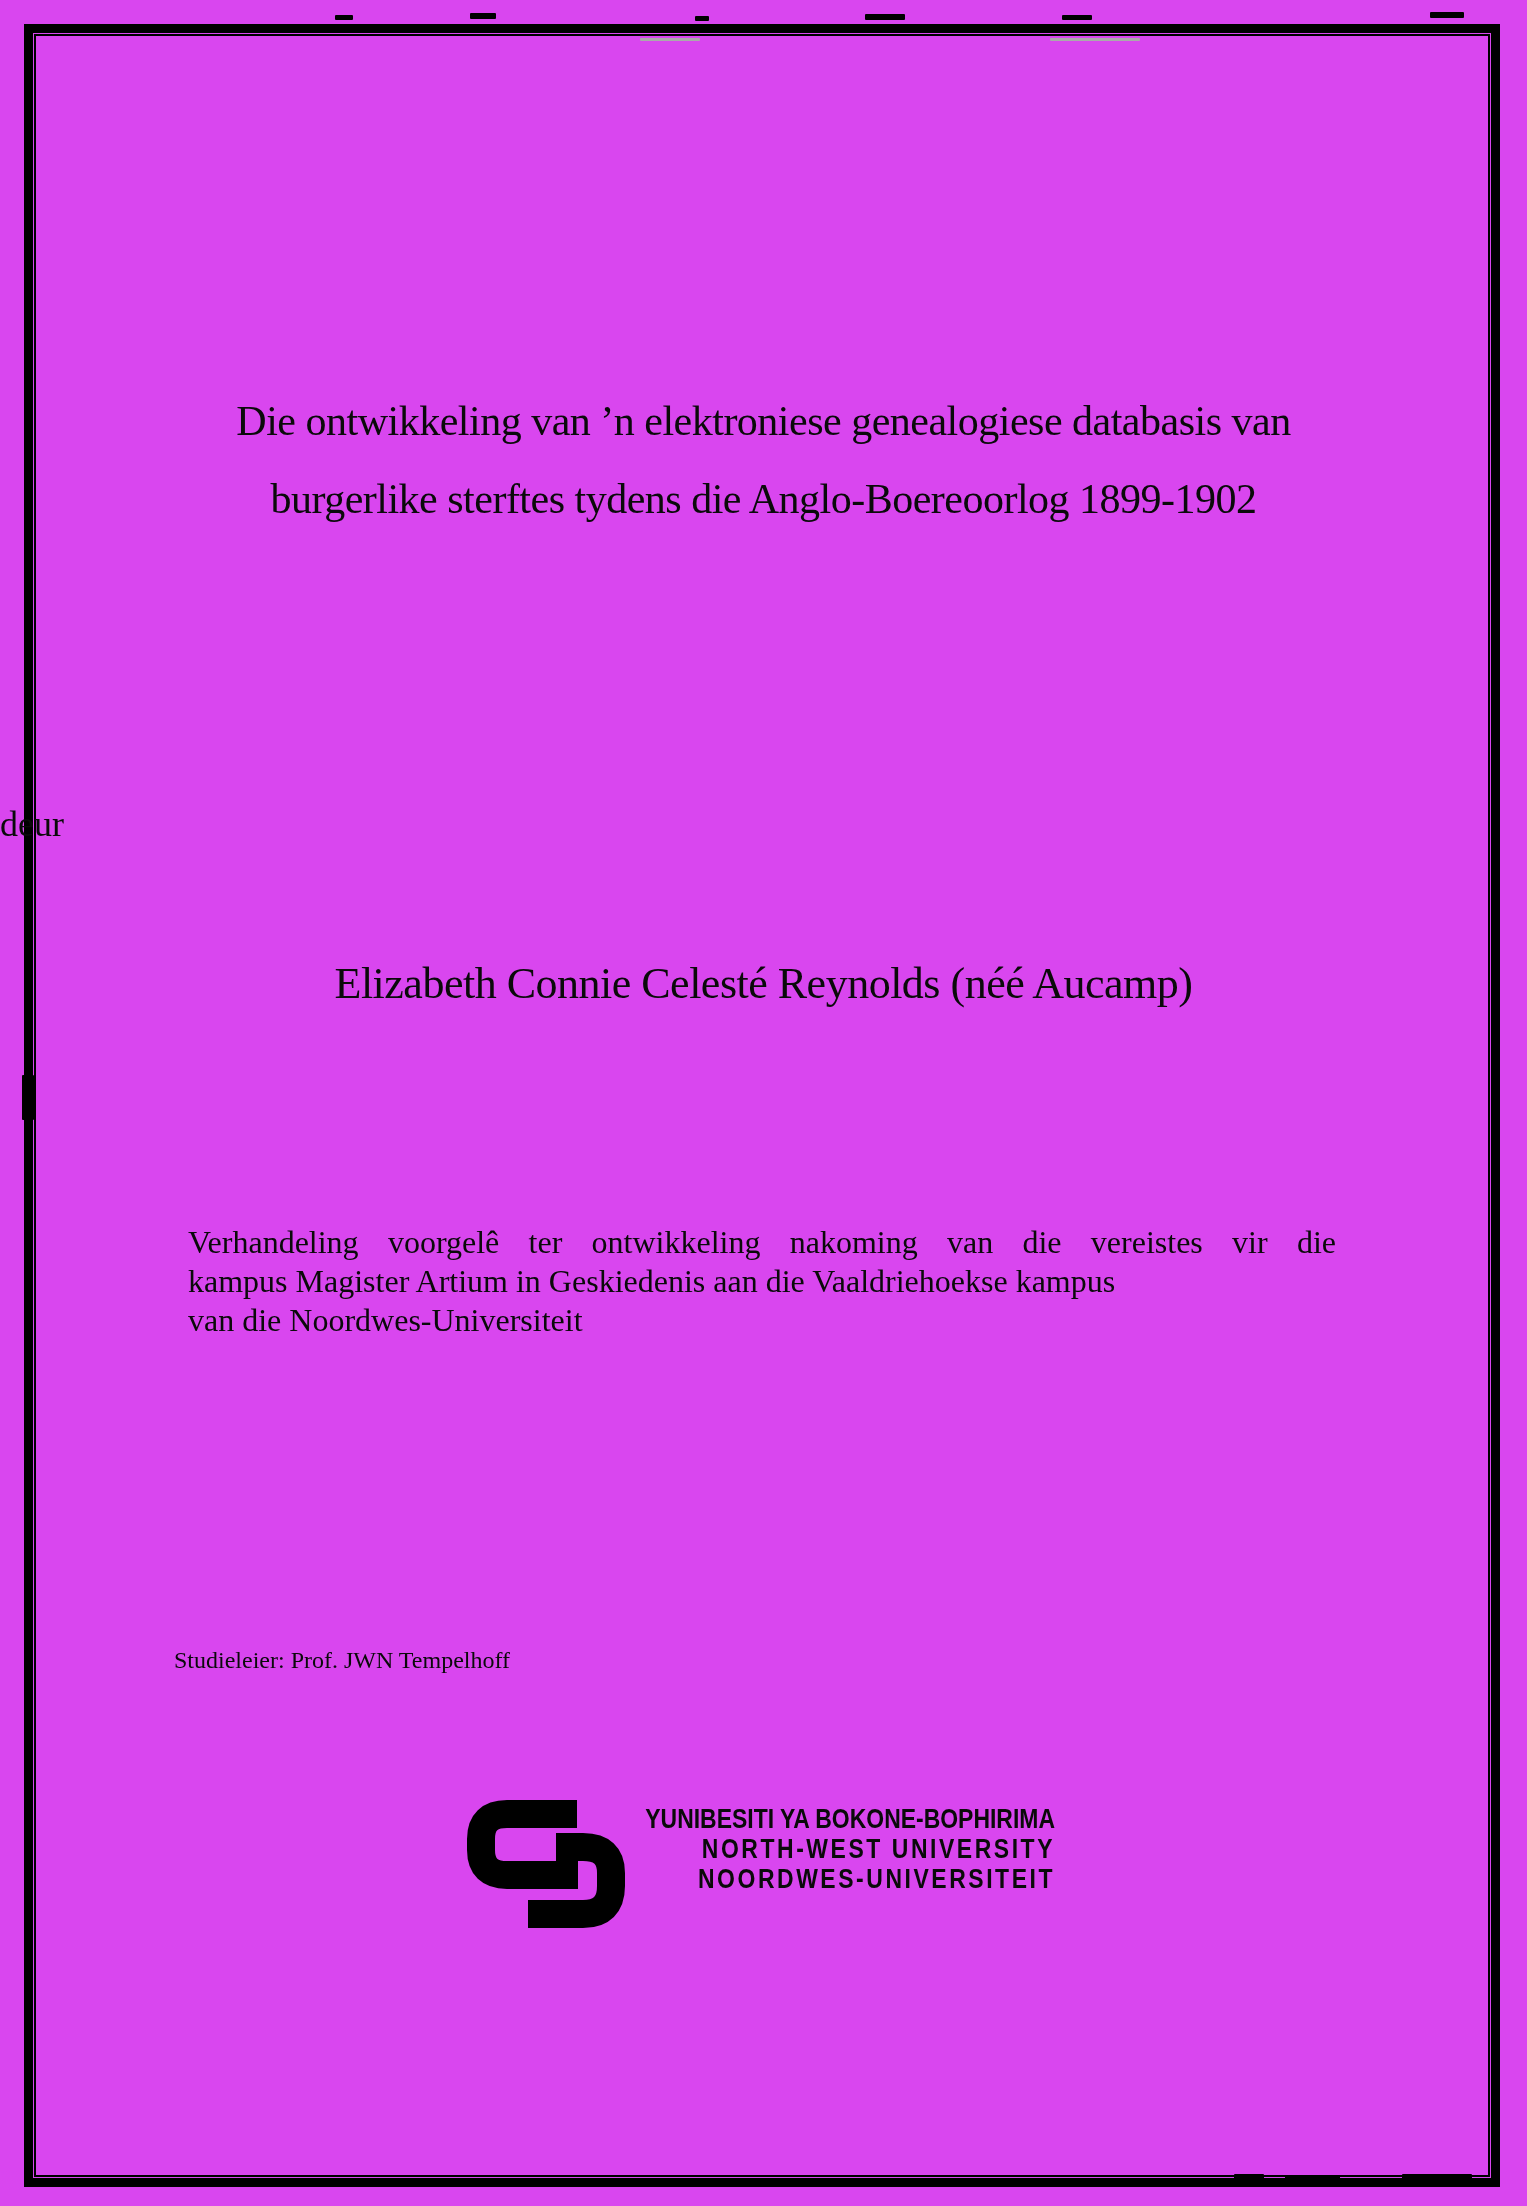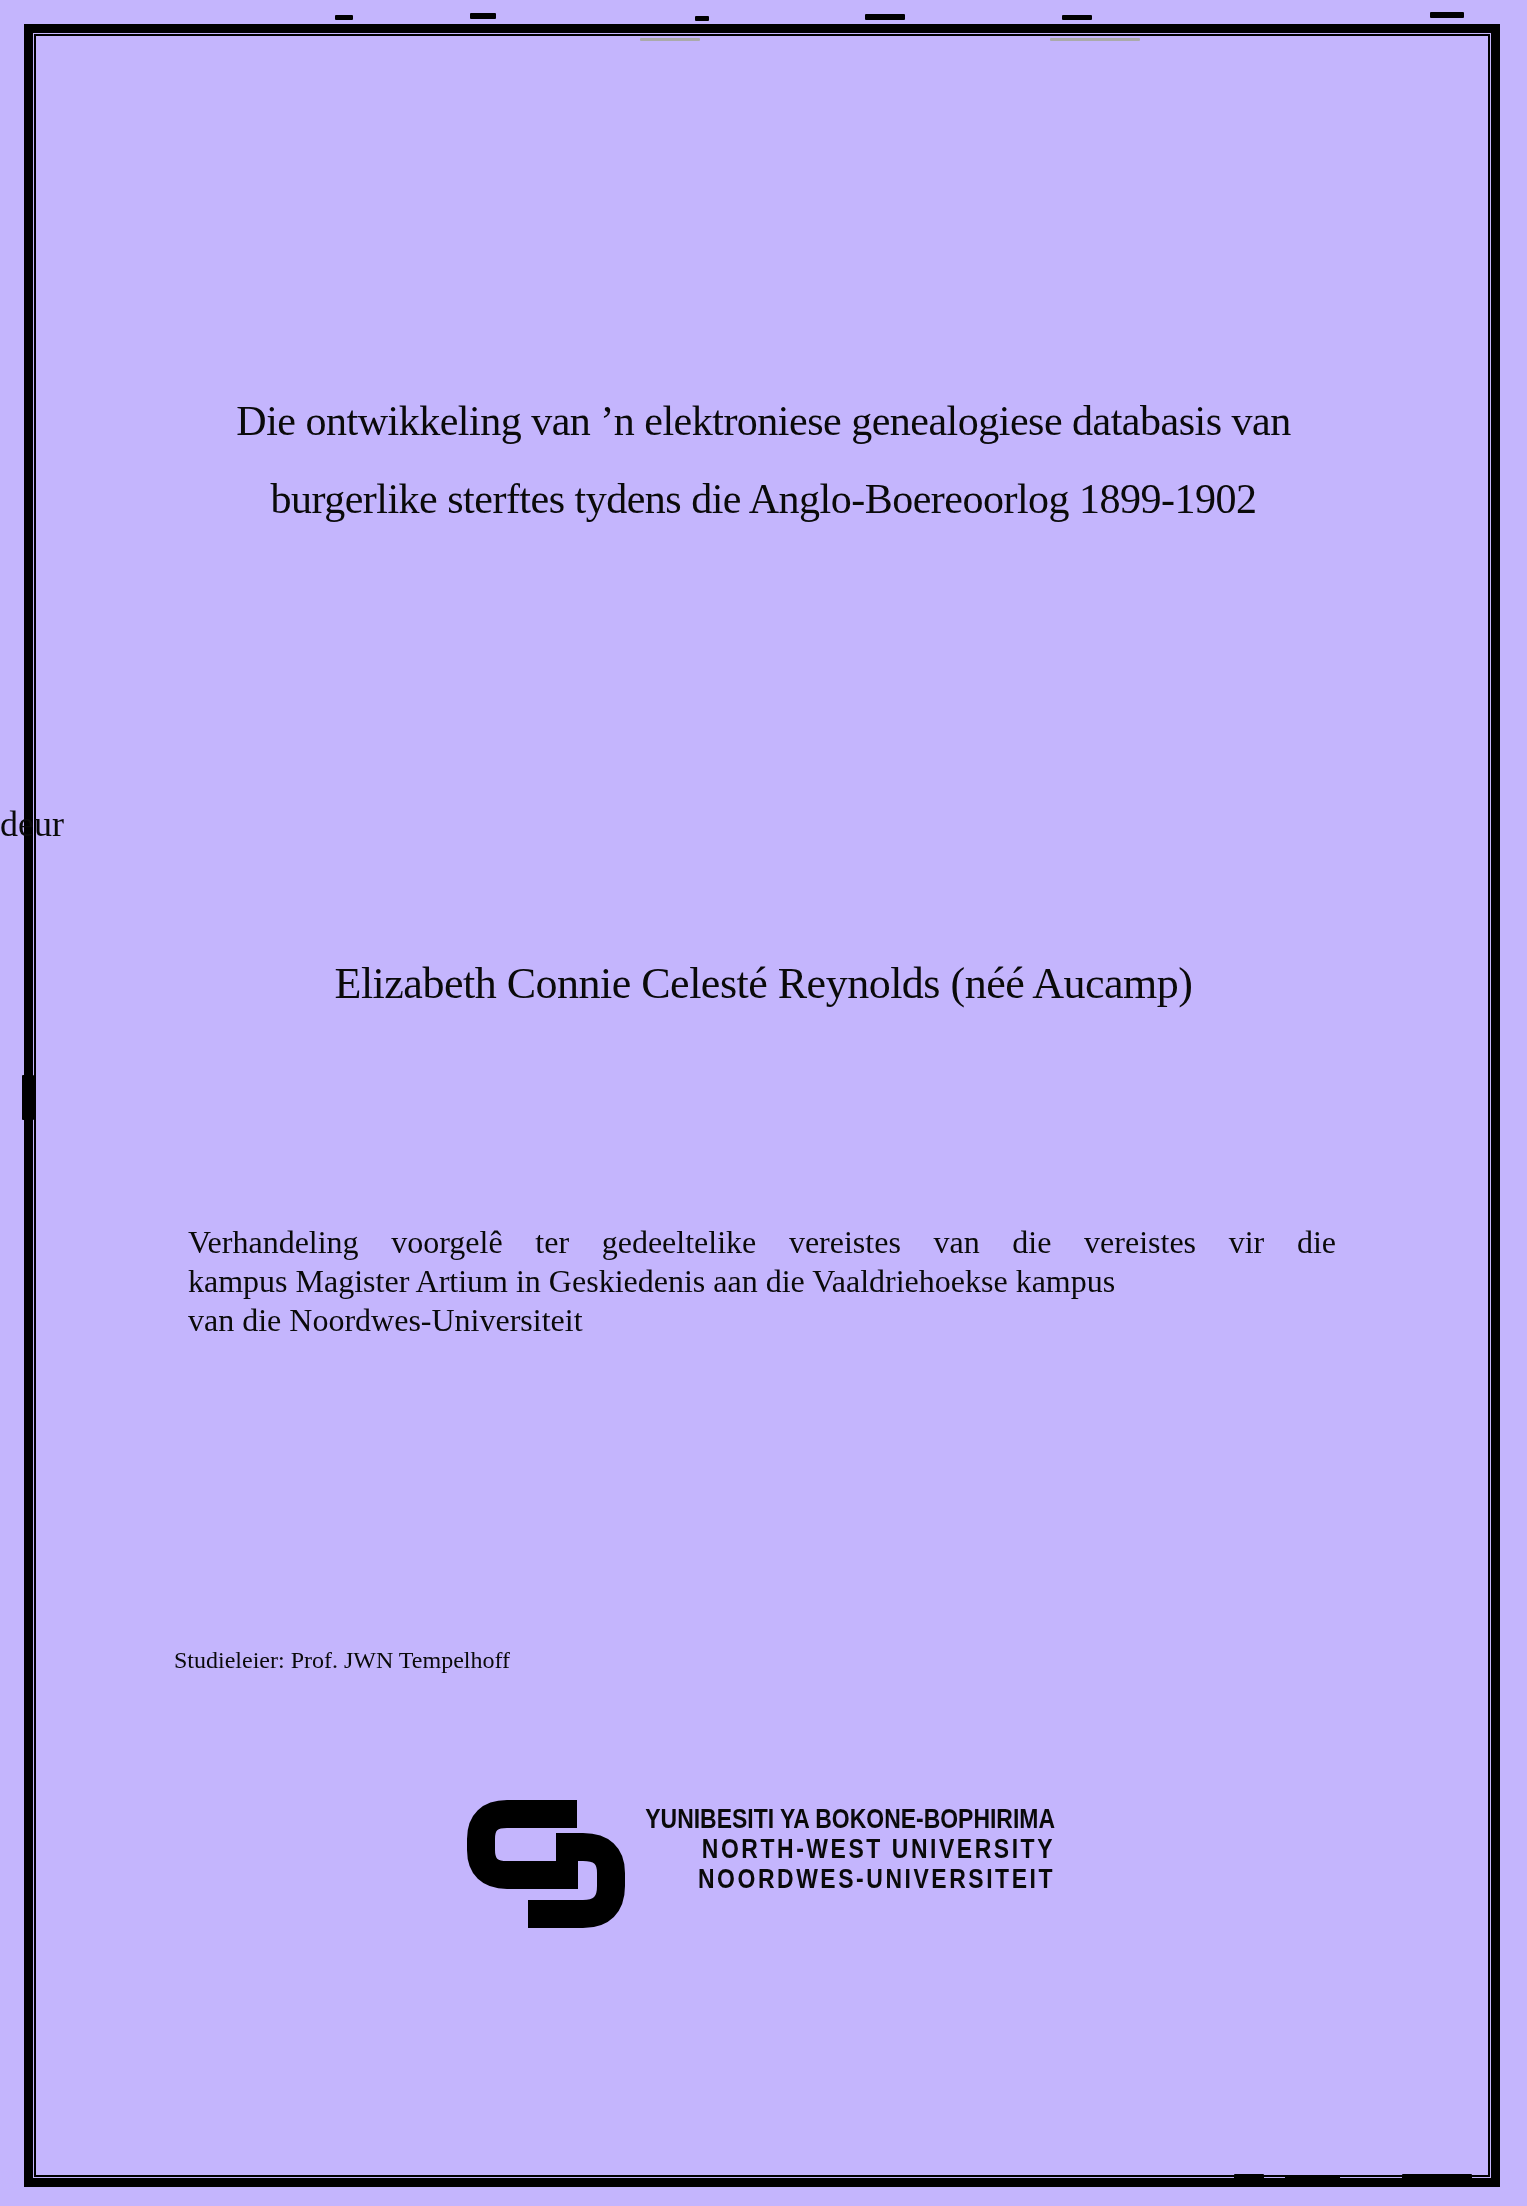--- a/index.html
+++ b/index.html
@@ -1,21 +1,21 @@
 <!DOCTYPE html>
 <html><head>
 <meta charset="utf-8">
 <style>
   html,body{margin:0;padding:0;background:#ffffff;}
   body{
     width:1527px;height:2206px;position:relative;
     font-family:"Liberation Serif",serif;color:#0a0a0a;
     -webkit-font-smoothing:antialiased;
   }
-  .page{position:absolute;inset:0;background:#c4b5fd;overflow:hidden;}
+  .page{position:absolute;inset:0;background:#d946ef;overflow:hidden;}
 
   
   .frame{position:absolute;left:24px;top:24px;width:1476px;height:2163px;
          border:9px solid #000;box-sizing:border-box;}
   .frame-inner{position:absolute;left:1px;top:1px;right:1px;bottom:1px;
          border:2px solid #000;}
 
   
   .sp{position:absolute;background:#000;border-radius:1px;}
   .sp.gray{background:#aaa;}
@@ -70,21 +70,21 @@
   <div class="title">
     <div class="title-line">Die ontwikkeling van ’n elektroniese genealogiese databasis van</div>
     <div class="title-line">burgerlike sterftes tydens die Anglo-Boereoorlog 1899-1902</div>
   </div>
 
   <div class="deur">deur</div>
 
   <div class="author">Elizabeth Connie Celesté Reynolds (néé Aucamp)</div>
 
   <div class="declaration">
-    <div class="decl-justify">Verhandeling voorgelê ter gedeeltelike vereistes van die vereistes vir die</div>
+    <div class="decl-justify">Verhandeling voorgelê ter ontwikkeling nakoming van die vereistes vir die</div>
     <div><span>kampus </span><span class="italic">Magister Artium</span><span> in Geskiedenis aan die Vaaldriehoekse kampus</span></div>
     <div>van die Noordwes-Universiteit</div>
   </div>
 
   <div class="supervisor">
     <div>Studieleier: Prof. JWN Tempelhoff</div>
   </div>
 
   <div class="logo">
     <svg width="160" height="135" viewBox="0 0 160 135" xmlns="http://www.w3.org/2000/svg" aria-hidden="true">

